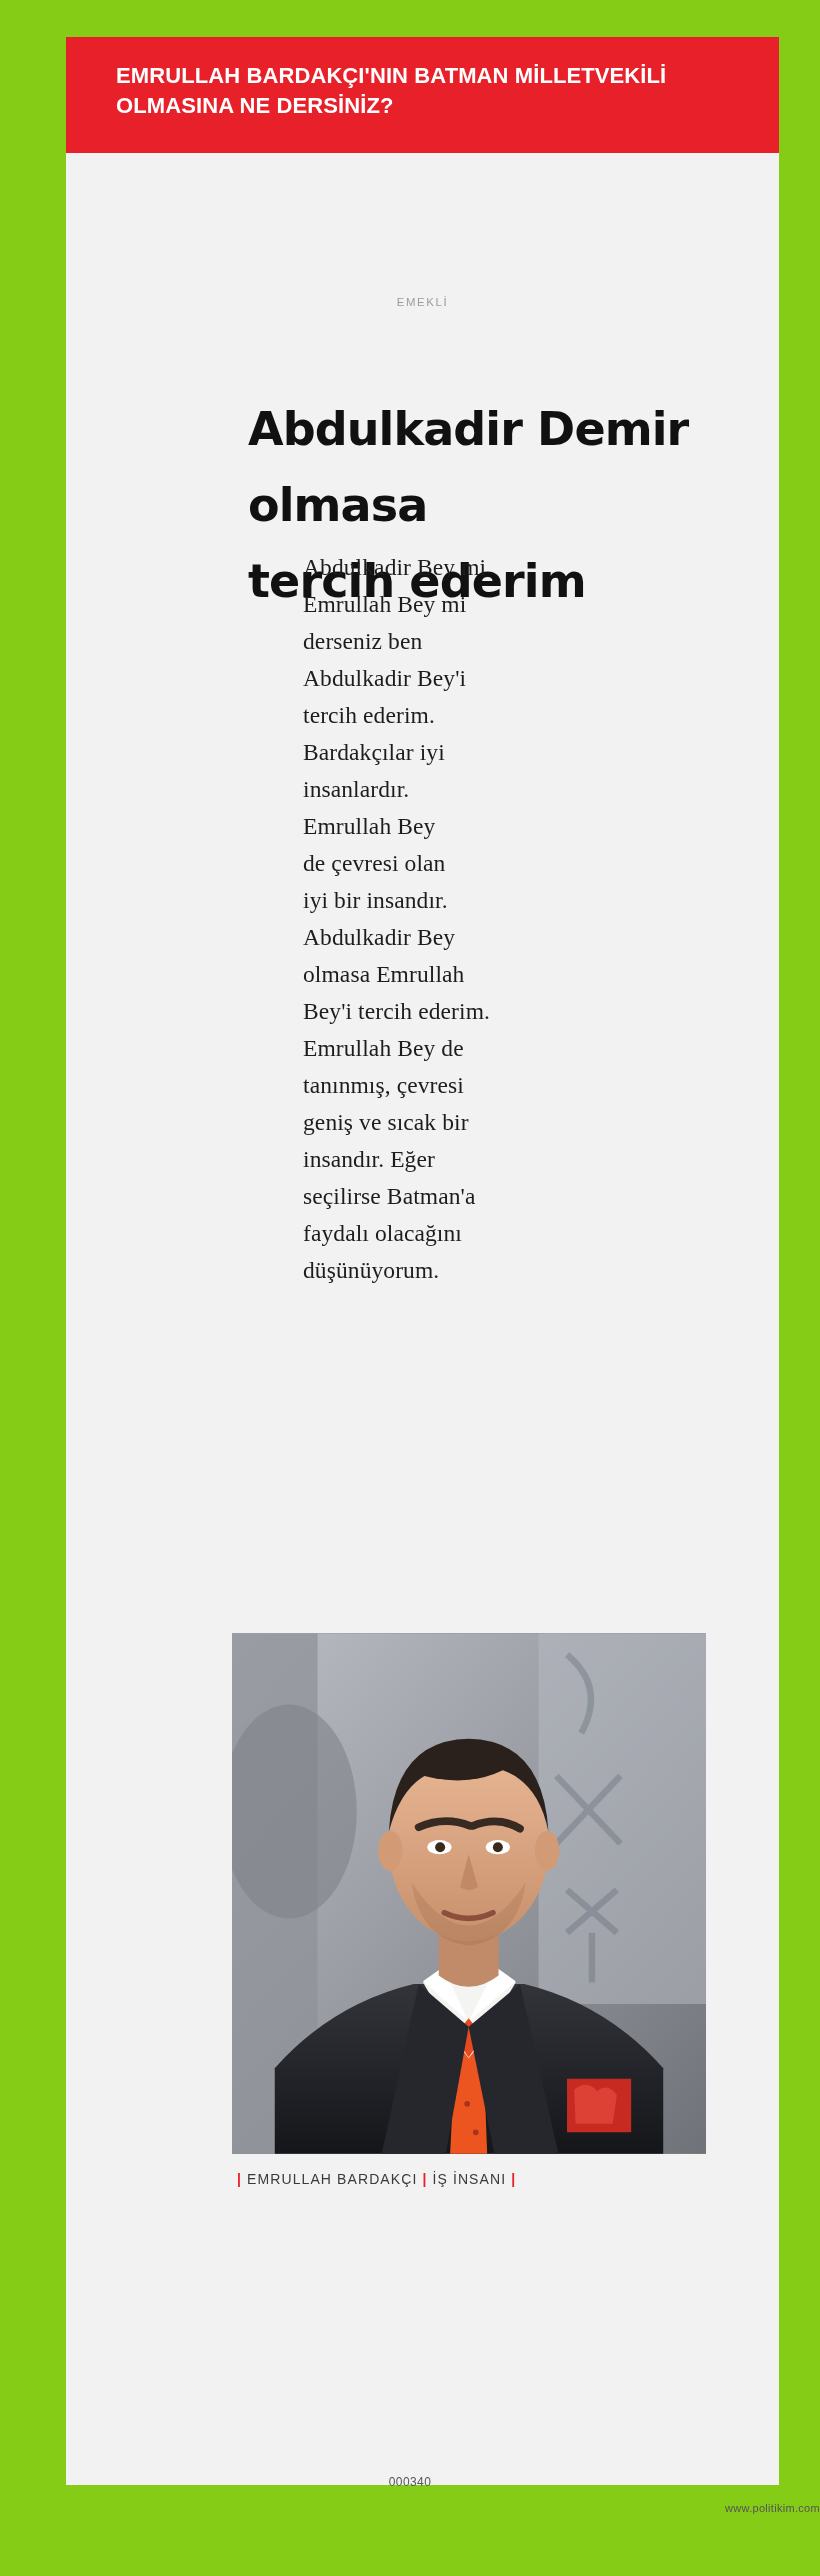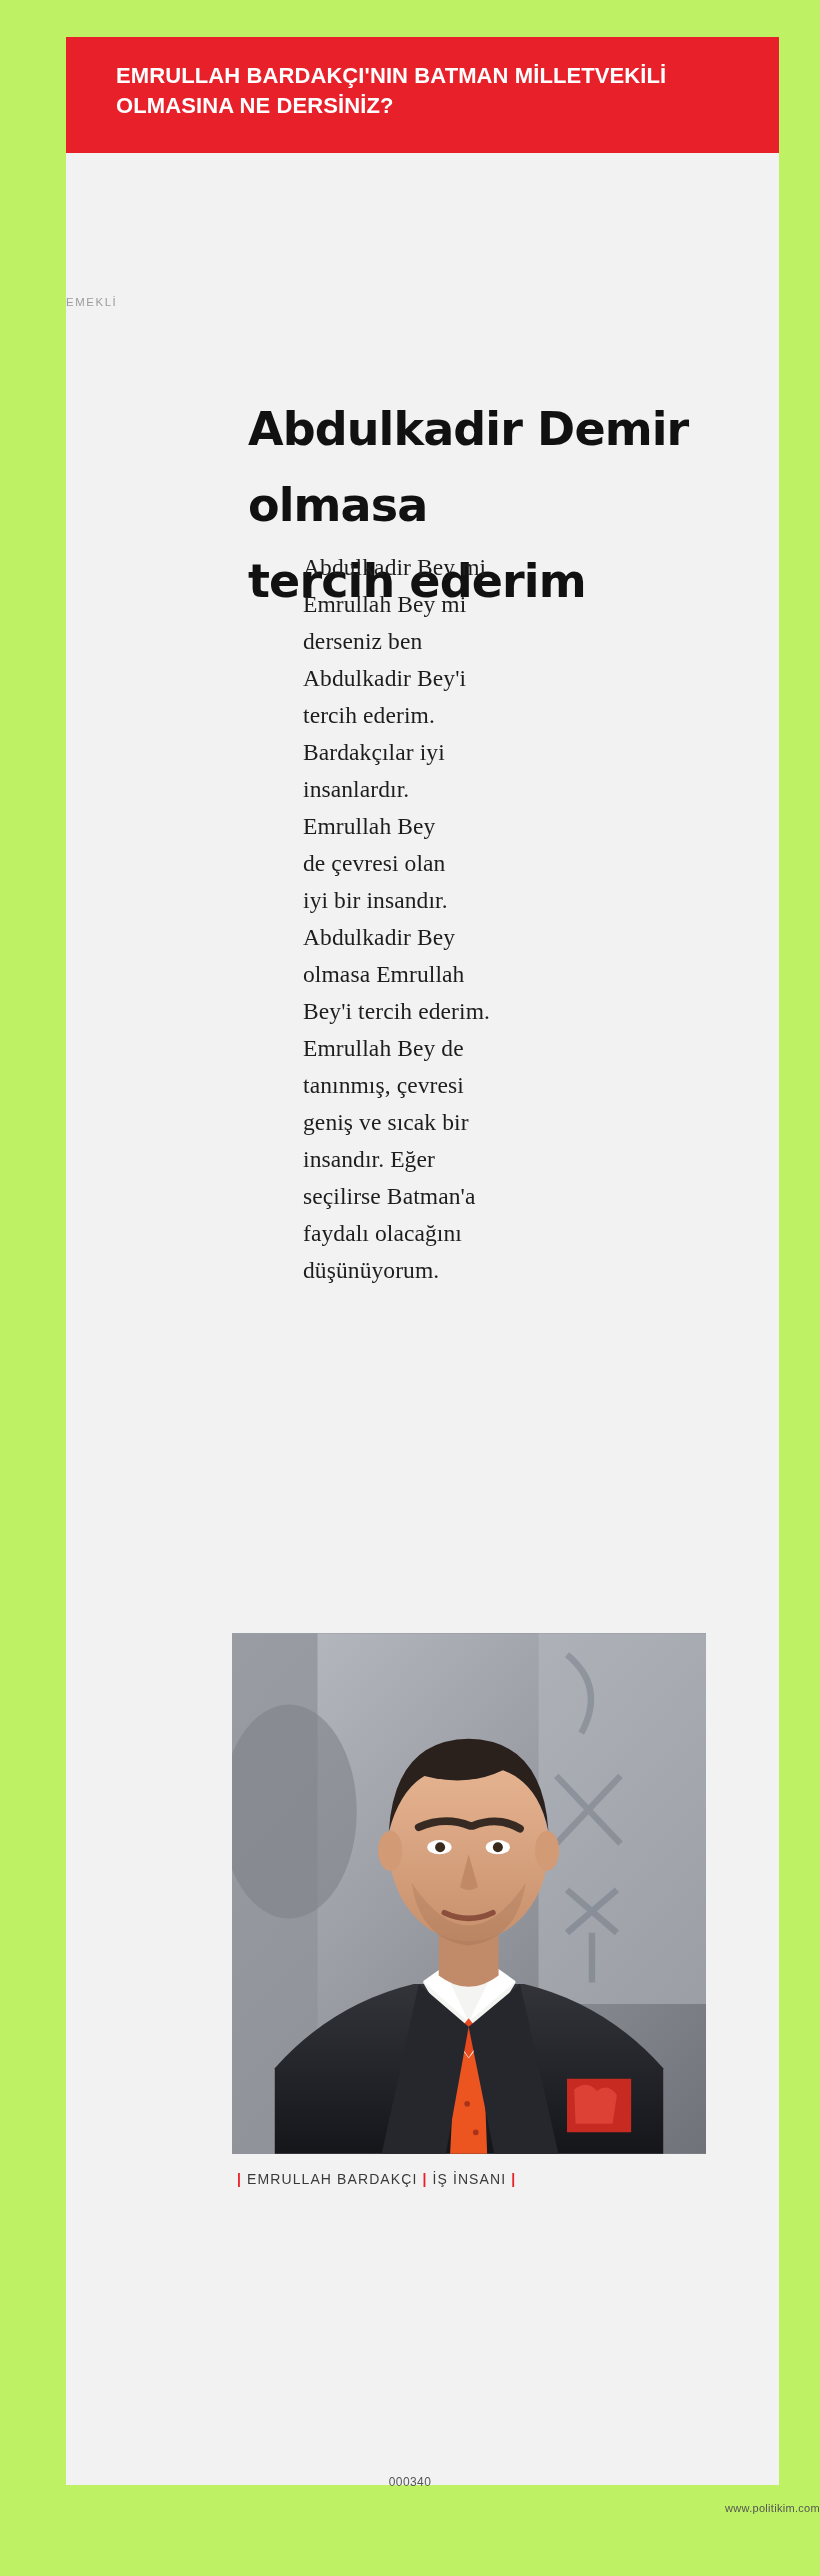--- a/index.html
+++ b/index.html
@@ -14,21 +14,21 @@
     font-family: "Liberation Sans", sans-serif;
     overflow: hidden;
   }
 
   
   .page {
     position: absolute;
     left: 0; top: 0;
     width: 820px;
     height: 2576px;
-    background: #bef264;
+    background: #84cc16;
   }
 
   
   .banner {
     position: absolute;
     left: 66px;
     top: 37px;
     width: 713px;
     height: 116px;
     background: #e8202a;
@@ -67,20 +67,21 @@
     font-size: 22px;
     font-weight: normal;
     letter-spacing: 2.4px;
     font-family: "Liberation Sans", sans-serif;
   }
   .author-role {
     position: absolute;
     left: 0;
     top: 143px;
     width: 713px;
+    text-align: center;
     color: #9c9c9c;
     font-size: 11.4px;
     letter-spacing: 1.6px;
     font-family: "Liberation Sans", sans-serif;
   }
 
   
   .headline {
     position: absolute;
     left: 182px;

